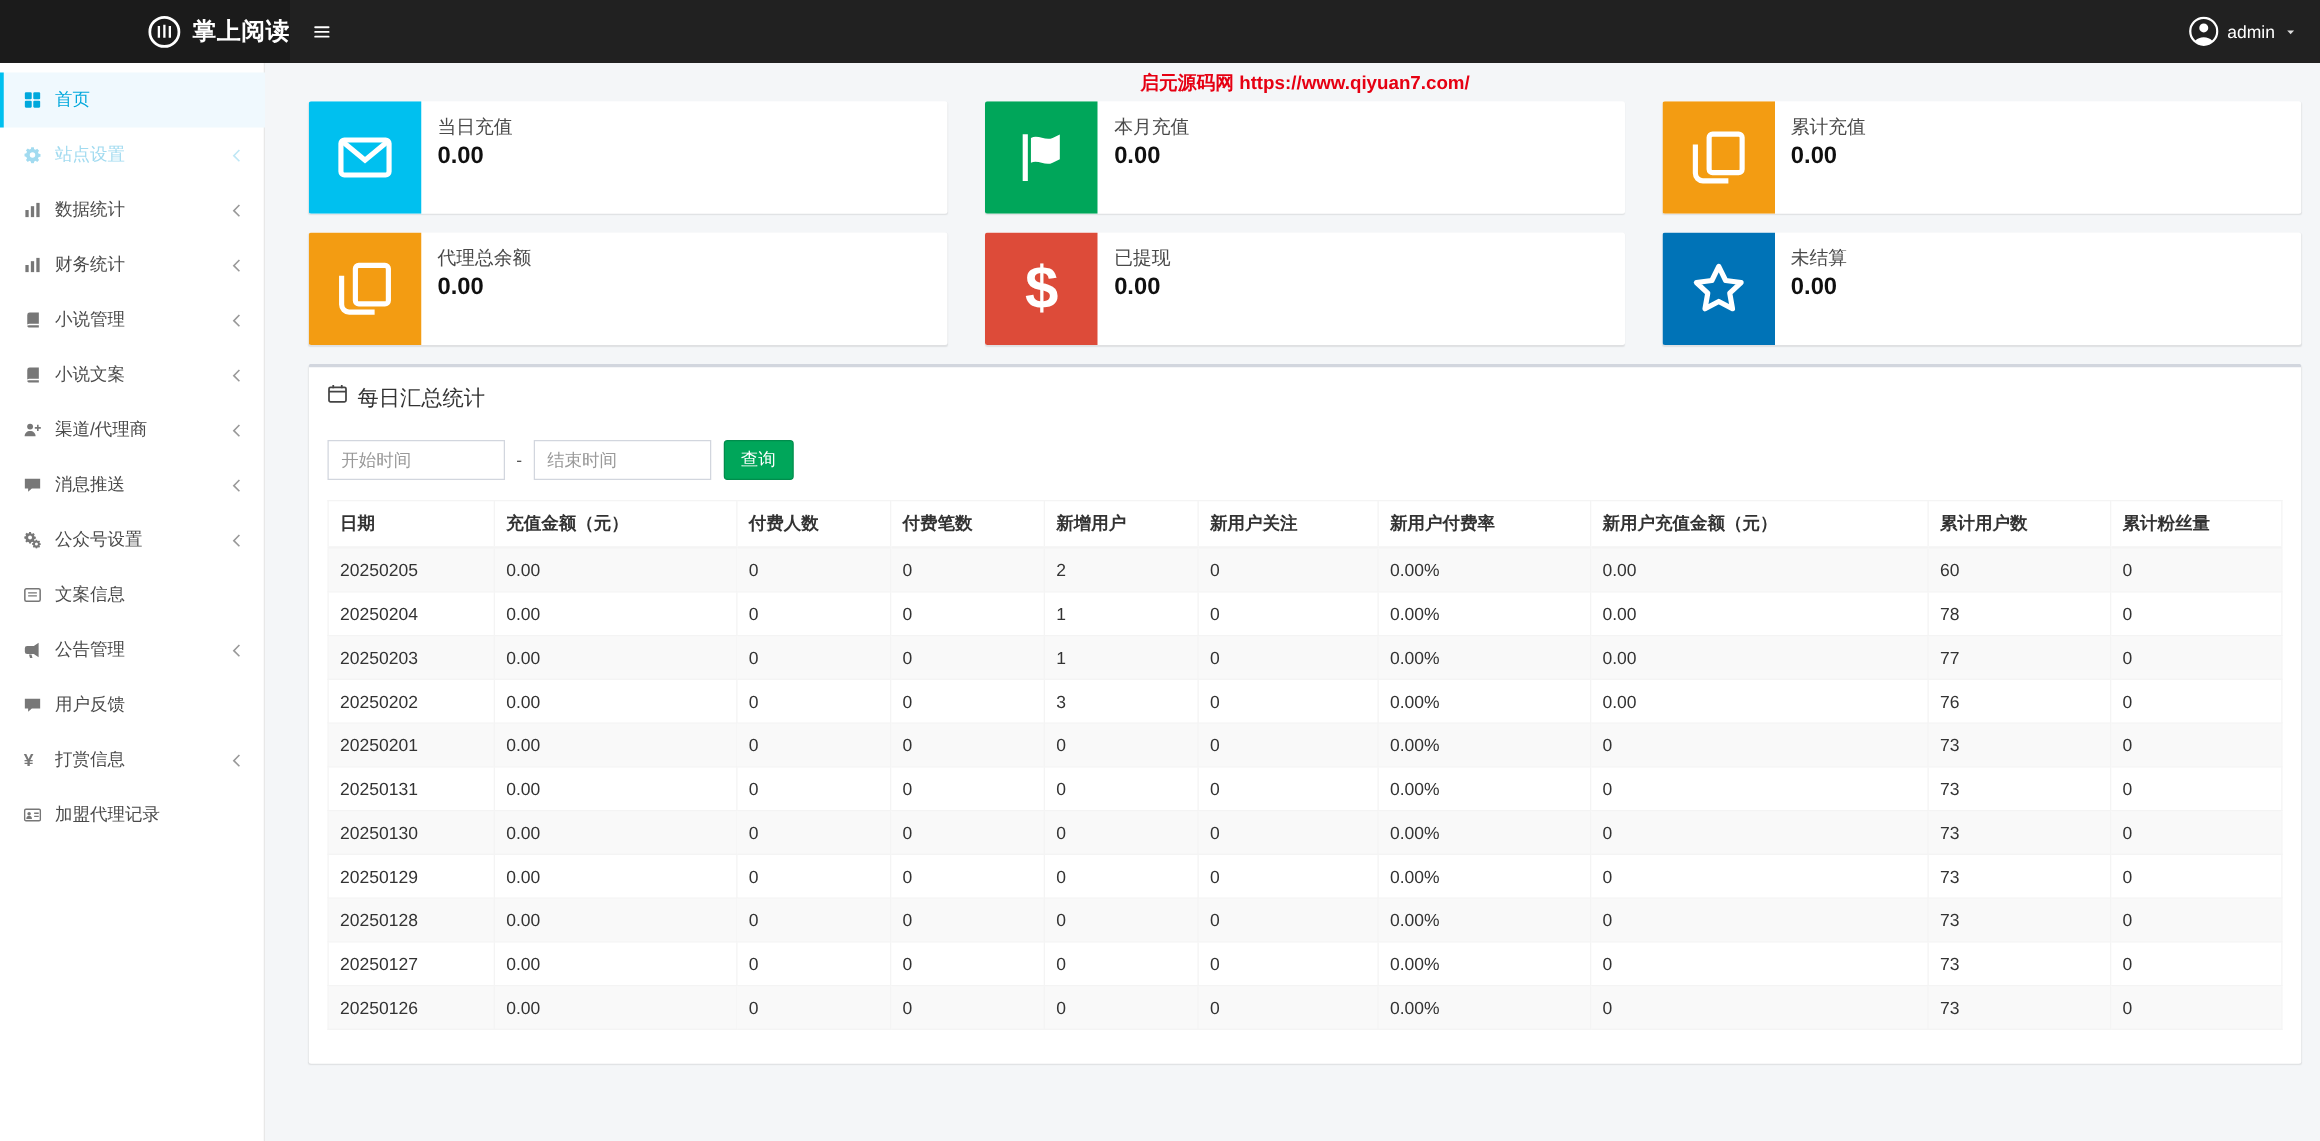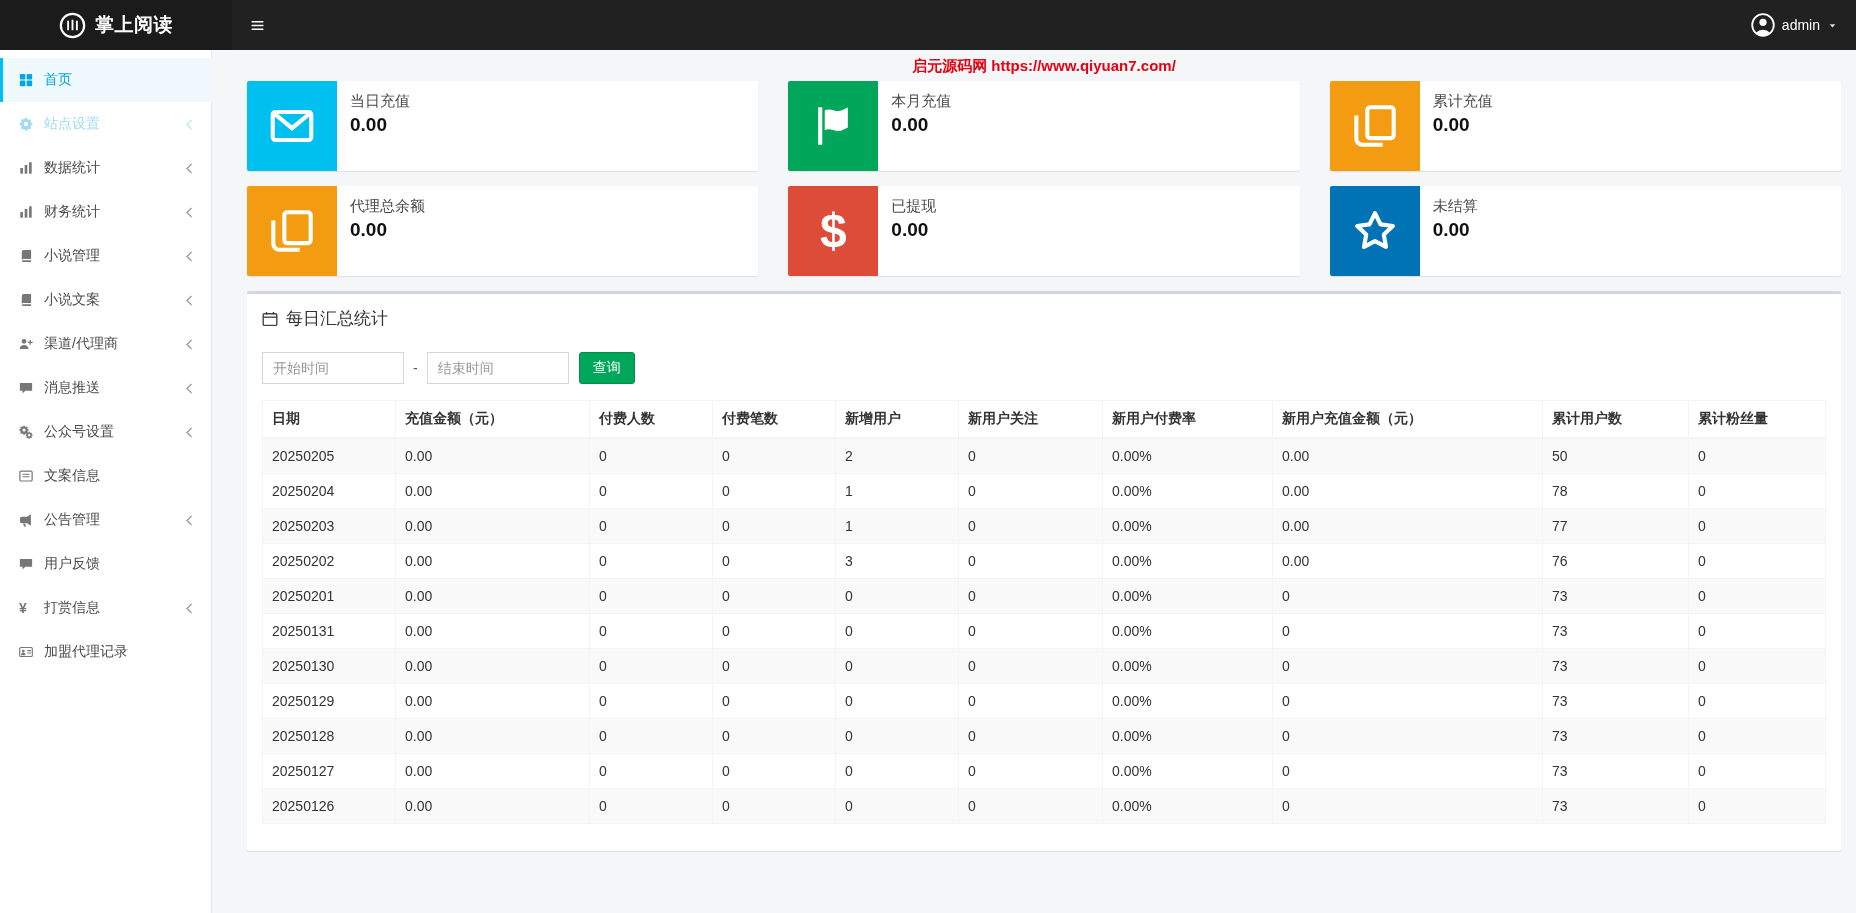--- a/index.html
+++ b/index.html
@@ -4,21 +4,21 @@
 <style>
   *{box-sizing:border-box;margin:0;padding:0}
   html,body{width:1856px;height:913px}
   body{font-family:"Liberation Sans","DejaVu Sans",sans-serif;background:#f4f6f8;color:#333;overflow:hidden;font-size:14px}
   a{text-decoration:none;color:inherit}
   .icon-svg{width:1em;height:1em;fill:currentColor;display:inline-block;vertical-align:-.125em}
   .txt-icon{font-weight:bold;line-height:1}
 
   
   .navbar{position:fixed;top:0;left:0;right:0;height:50px;background:#212121;display:flex;align-items:stretch;z-index:100}
-  .brand{width:232px;background:#1b1b1b;color:#fff;display:flex;align-items:center;justify-content:center;gap:9px;font-size:19px;font-weight:bold;letter-spacing:.5px;cursor:pointer}
+  .brand{width:232px;background:#1b1b1b;color:#fff;display:flex;align-items:center;justify-content:flex-end;gap:9px;font-size:19px;font-weight:bold;letter-spacing:.5px;cursor:pointer}
   .brand .icon-svg{width:27px;height:27px}
   .nav-toggle{width:50px;display:flex;align-items:center;justify-content:center;color:#fff;cursor:pointer;font-size:15px}
   .nav-user{margin-left:auto;display:flex;align-items:center;gap:7px;color:#fff;padding:0 18px;cursor:pointer;font-size:14px}
   .nav-user .avatar{display:inline-flex;font-size:24px}
   .nav-user .caret{display:inline-flex;font-size:11px;color:#ddd}
 
   
   .sidebar{position:fixed;top:50px;left:0;bottom:0;width:212px;background:#fff;box-shadow:inset -1px 0 0 #e8e8e8;z-index:50;padding-top:8px;overflow:hidden}
   .menu-item{display:flex;align-items:center;height:44px;padding:0 16px;font-size:14px;color:#4a4a4a;cursor:pointer;border-left:3px solid transparent}
   .menu-item .mi-icon{width:25px;font-size:14px;color:#777;display:inline-flex;align-items:center;flex:0 0 25px}
@@ -42,21 +42,21 @@
   .cards{display:grid;grid-template-columns:repeat(3,1fr);column-gap:30px;row-gap:15px;margin-top:2px}
   .info-box{background:#fff;height:90px;display:flex;box-shadow:0 1px 1px rgba(0,0,0,.09);border-radius:2px;overflow:hidden;cursor:pointer}
   .ib-icon{width:90px;flex:0 0 90px;color:#fff;display:flex;align-items:center;justify-content:center;font-size:44px}
   .ib-icon .txt-icon{font-size:48px}
   .ib-content{padding:11px 13px;min-width:0}
   .ib-text{font-size:15px;color:#494949;white-space:nowrap}
   .ib-number{font-size:19px;font-weight:bold;color:#101010;margin-top:3px}
 
   
   .box{background:#fff;margin-top:15px;border-top:3px solid #d2d6de;box-shadow:0 1px 1px rgba(0,0,0,.09);border-radius:2px;min-height:560px}
-  .box-header{display:flex;align-items:center;gap:8px;padding:13px 15px 8px;font-size:17px;color:#333}
+  .box-header{display:flex;gap:8px;padding:13px 15px 8px;font-size:17px;color:#333}
   .box-header .hdr-icon{display:inline-flex;font-size:16px;color:#444}
   .box-body{padding:6px 15px 15px}
   .filter-row{display:flex;align-items:center;margin:8px 0 16px}
   .form-input{width:142px;height:32px;border:1px solid #d2d6de;padding:0 10px;font-size:14px;color:#555;outline:none;font-family:inherit;background:#fff}
   .form-input::placeholder{color:#999}
   .sep{margin:0 9px;color:#555}
   .btn-search{margin-left:10px;height:32px;padding:0 13px;background:#00a65a;border:1px solid #008d4c;color:#fff;font-size:14px;border-radius:3px;cursor:pointer;font-family:inherit}
 
   
   .data-table{width:100%;border-collapse:collapse;table-layout:fixed;font-size:14px}
@@ -410,21 +410,21 @@
           <tbody>
               <tr>
                 <td>20250205</td>
                 <td>0.00</td>
                 <td>0</td>
                 <td>0</td>
                 <td>2</td>
                 <td>0</td>
                 <td>0.00%</td>
                 <td>0.00</td>
-                <td>50</td>
+                <td>60</td>
                 <td>0</td>
               </tr>
               <tr>
                 <td>20250204</td>
                 <td>0.00</td>
                 <td>0</td>
                 <td>0</td>
                 <td>1</td>
                 <td>0</td>
                 <td>0.00%</td>

